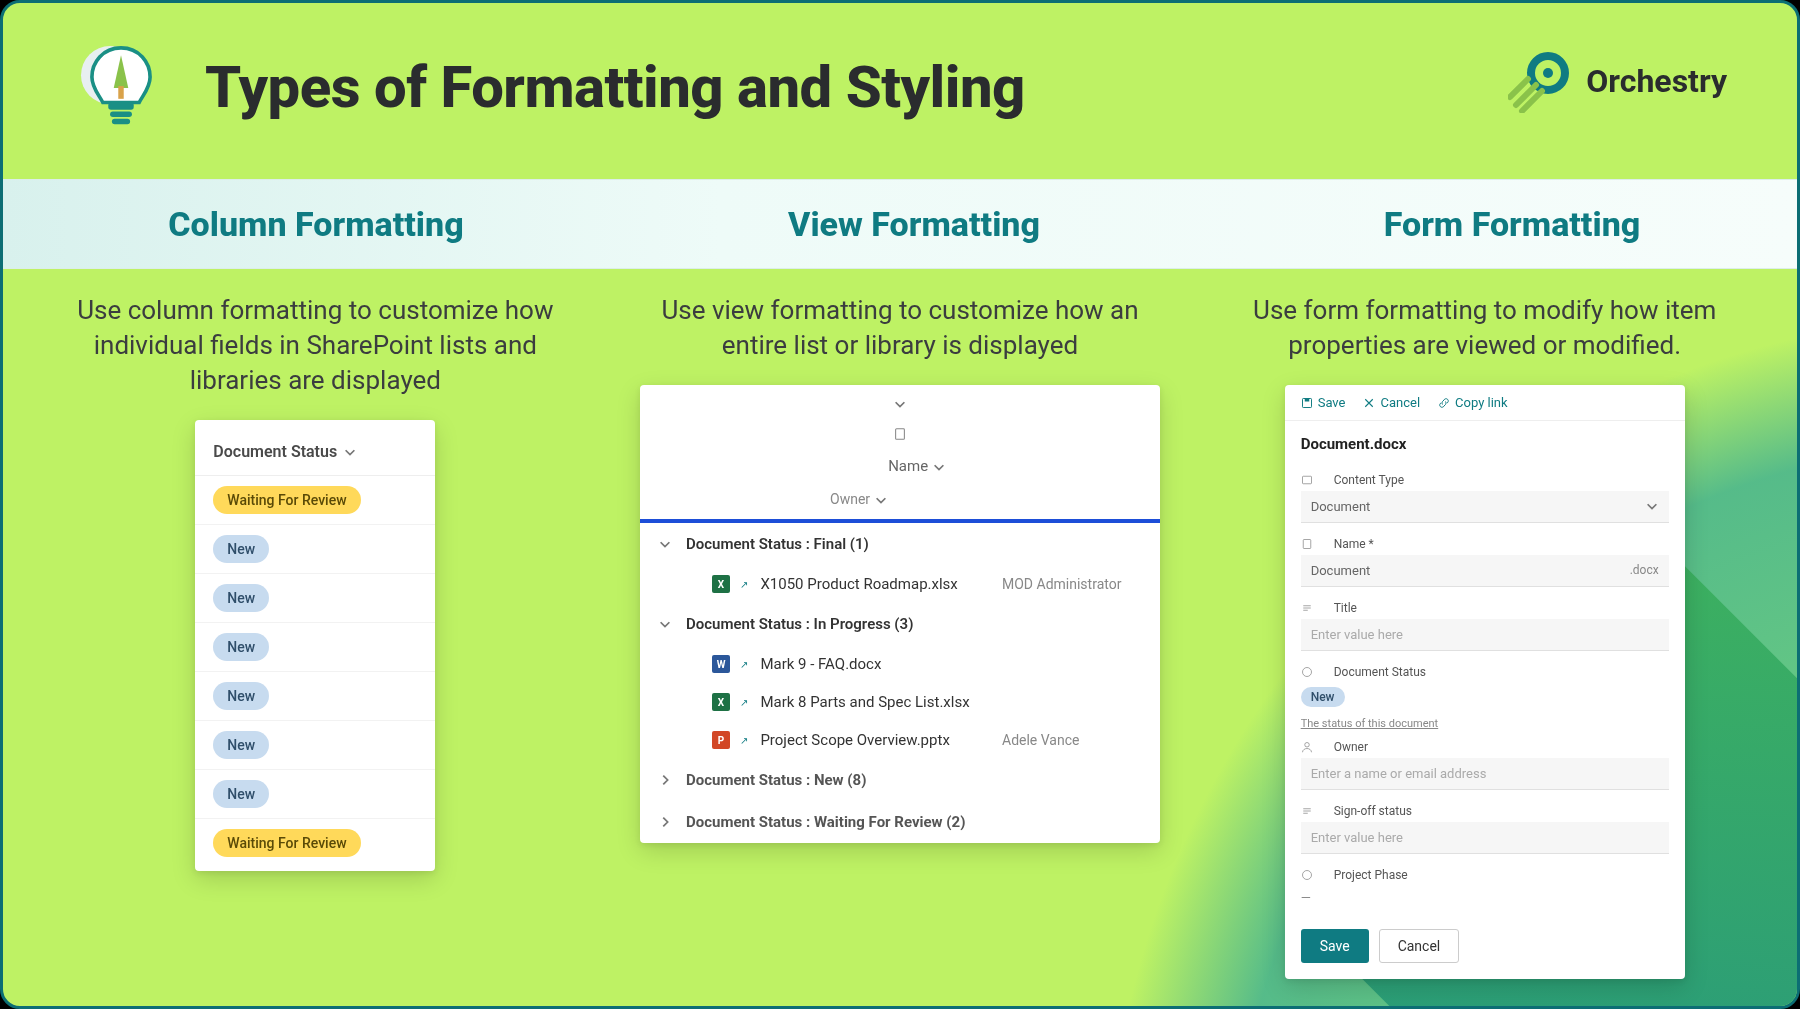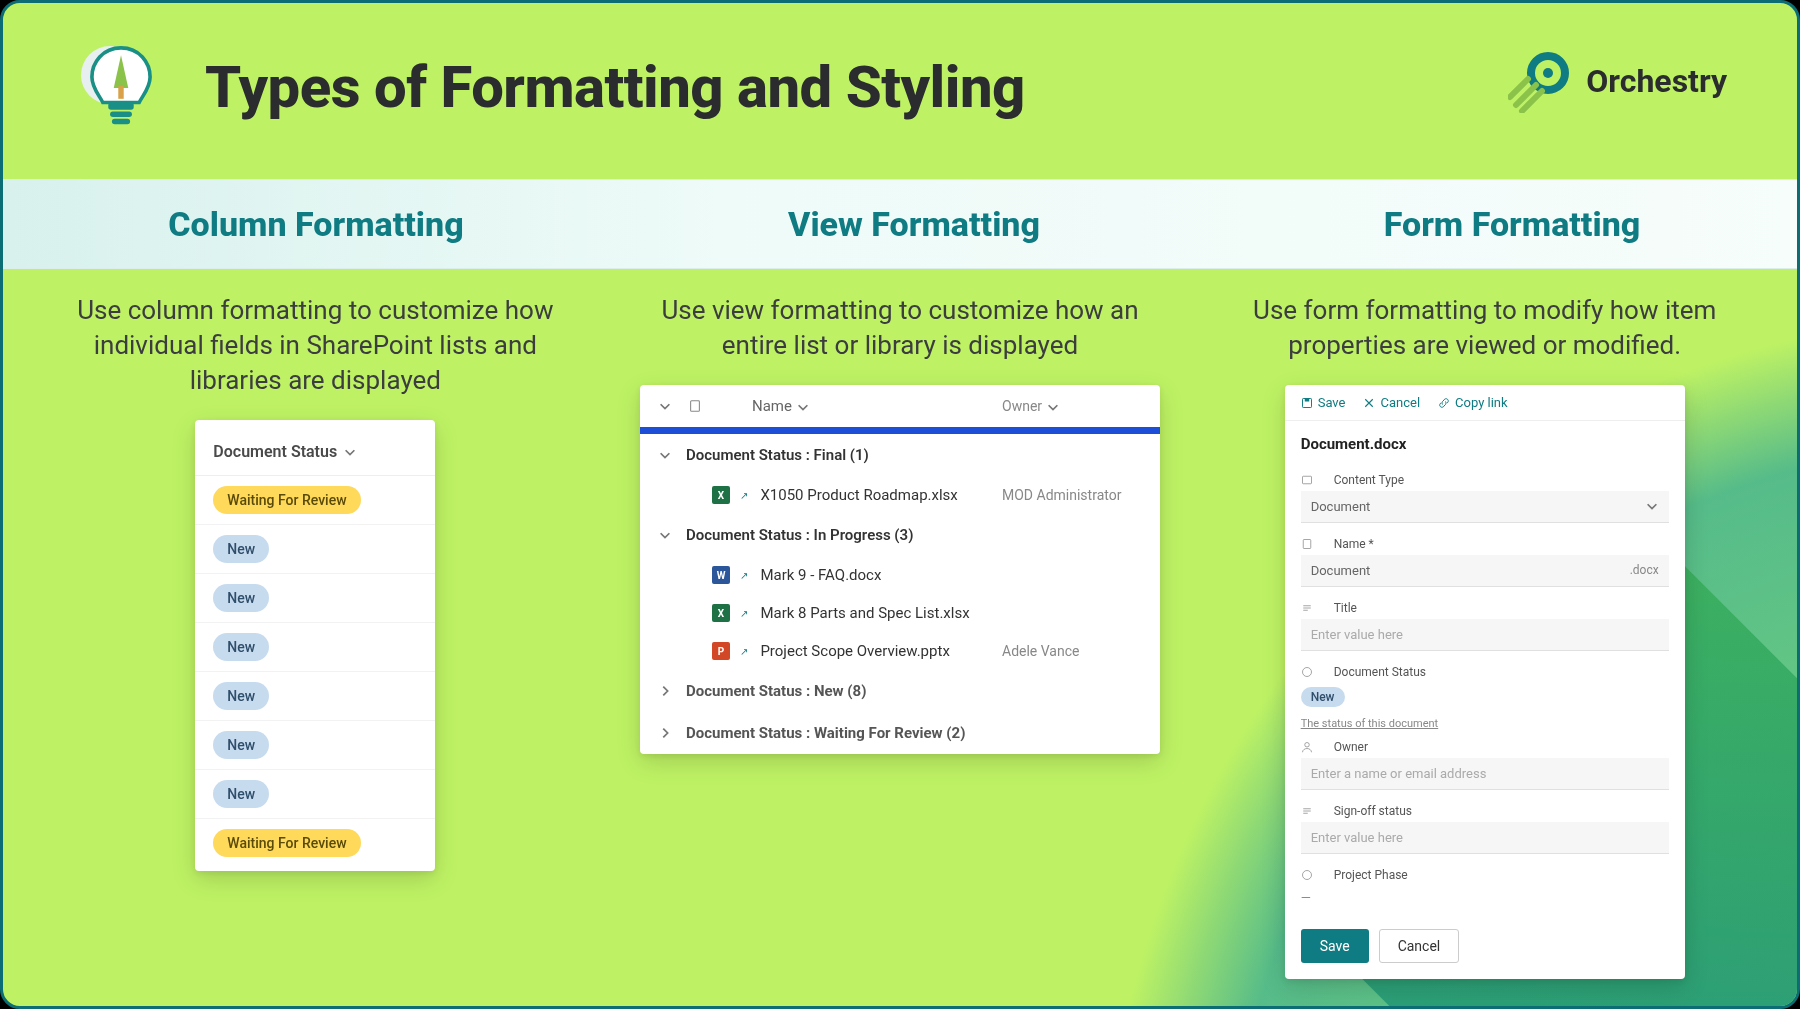--- a/index.html
+++ b/index.html
@@ -146,22 +146,23 @@
   .pill-yellow { background: #ffd95a; color: #5a4a07; }
   .pill-blue   { background: #c7dbef; color: #2f4e6a; }
   .pill-blue-s { background: #c7dbef; color: #2f4e6a; font-size: 12px; padding: 3px 10px; border-radius: 10px; }
 
   
   .viewcard { width: 520px; font-size: 15px; color: #555; }
   .view-head {
     display: flex; align-items: center;
     padding: 12px 18px;
     gap: 16px;
-    border-bottom: 7px solid #1d4ed8;
+    border-bottom: 4px solid #1d4ed8;
     color: #666;
+    flex-direction: column;
   }
   .view-head .name { margin-left: 34px; flex: 1; }
   .view-group {
     display: flex; align-items: center;
     padding: 12px 18px;
     gap: 14px;
     font-weight: 600;
     color: #333;
   }
   .view-group.collapsed { font-weight: 700; color: #555; }

